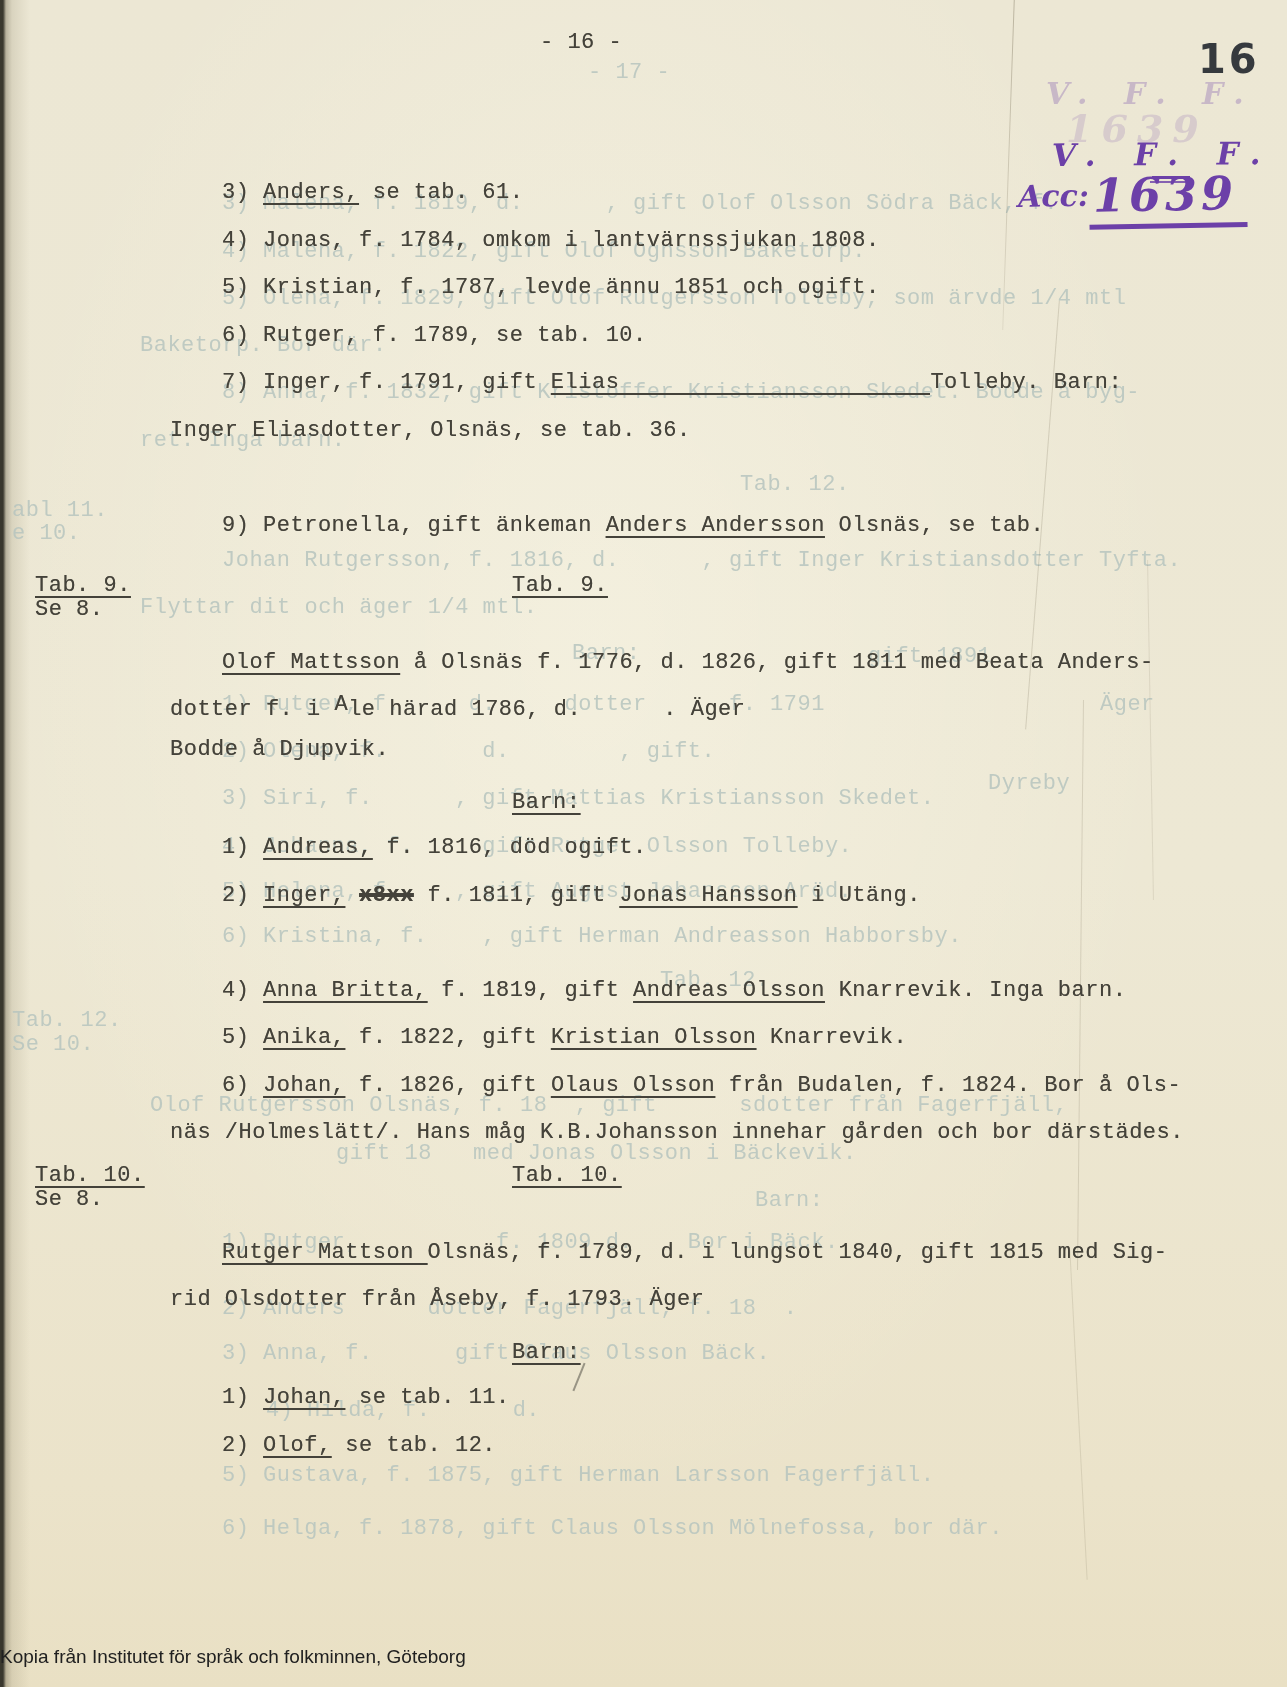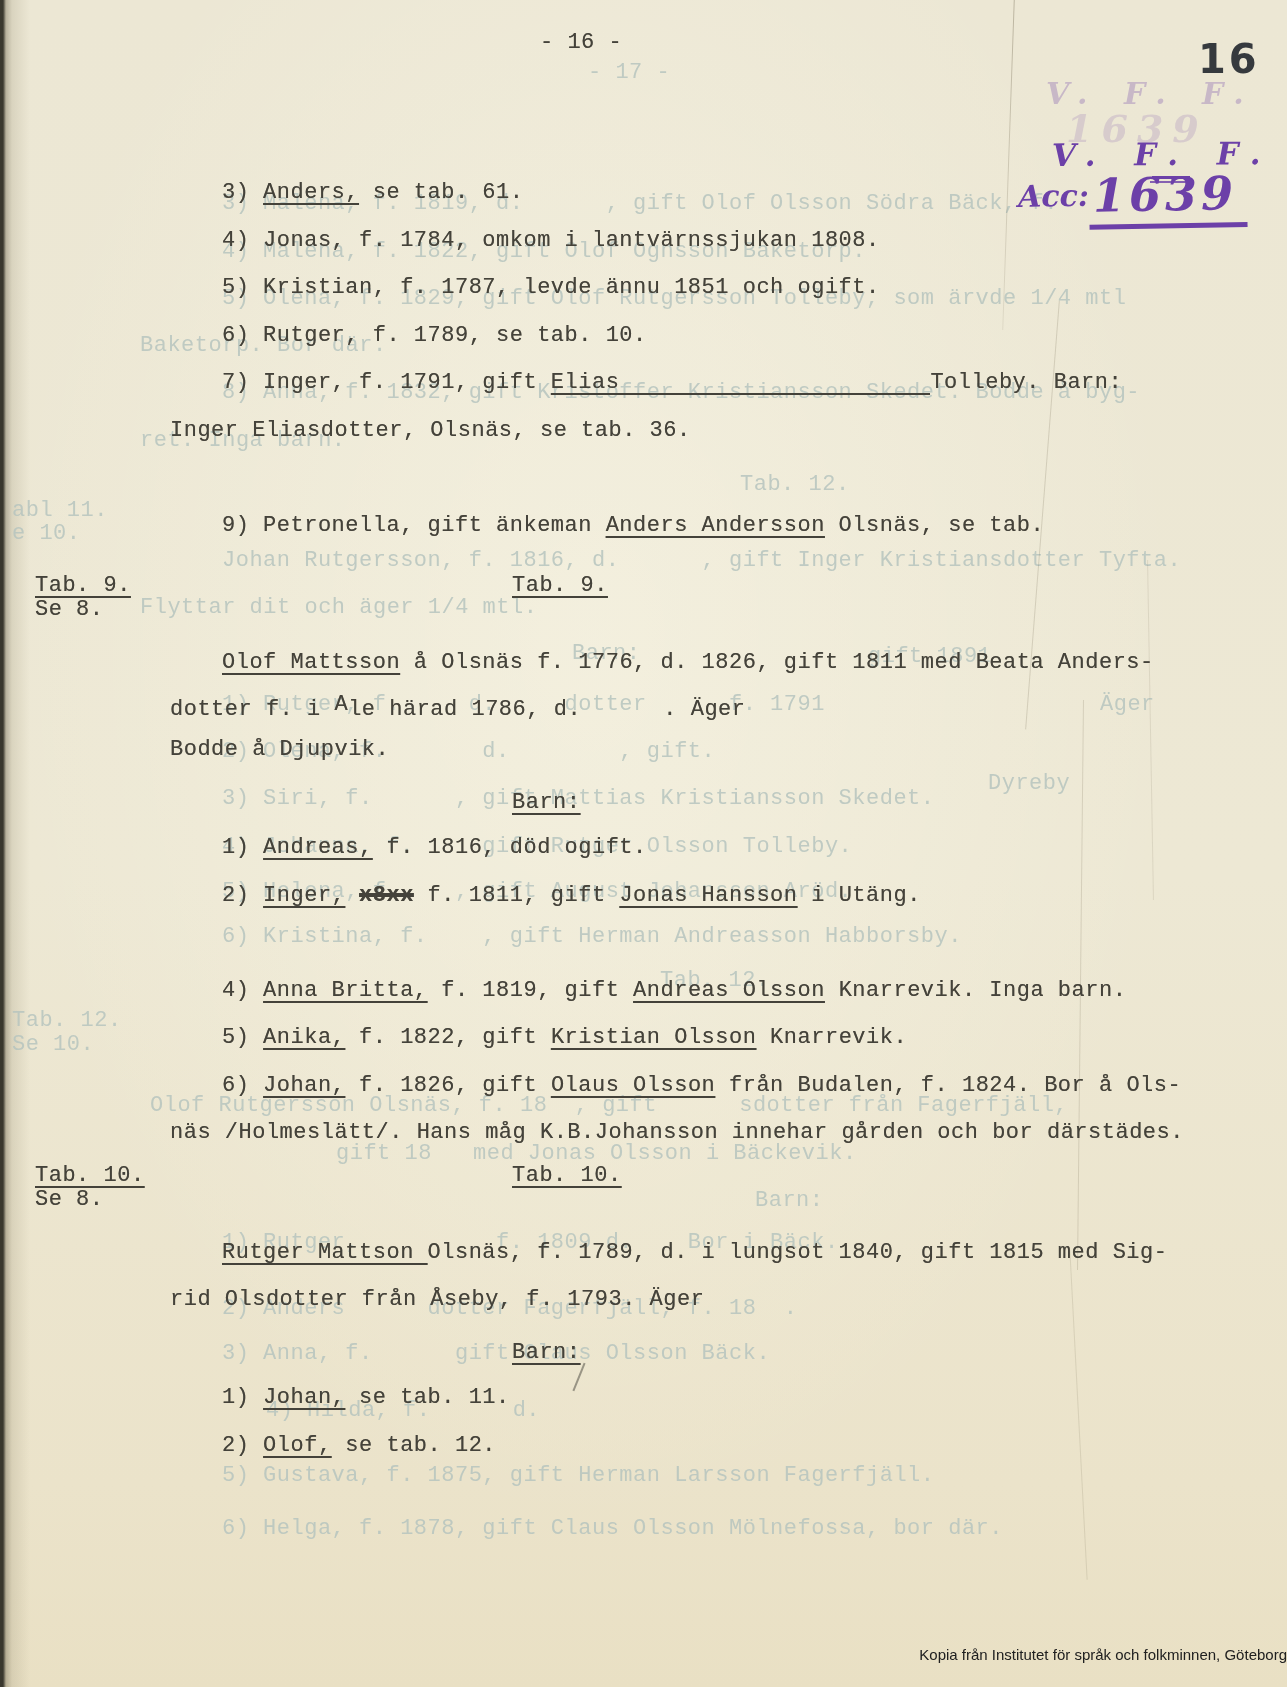--- a/index.html
+++ b/index.html
@@ -30,22 +30,22 @@
   .ghost-num{left:1066px;top:106px;font-size:38px;letter-spacing:9px;opacity:.16;filter:blur(.6px);}
   .acc{left:1018px;top:168px;transform:rotate(-1deg);}
   .acc-label{font-size:30px;vertical-align:6px;}
   .acc-num{font-size:46px;letter-spacing:4px;padding:0 10px 2px 4px;border-bottom:5px solid #6c40a8;}
   .bar{position:absolute;background:#6c40a8;z-index:4;}
   .bar1{left:1152px;top:176px;width:38px;height:3px;}
   .bar2{left:1150px;top:181px;width:42px;height:2px;opacity:.8;}
   .corner-num{position:absolute;left:1198px;top:36px;
     font-family:"DejaVu Sans","Liberation Sans",sans-serif;font-weight:bold;
     font-size:40px;color:#363a3e;letter-spacing:3px;z-index:4;}
-  .footer{position:absolute;left:0;right:0;top:1646px;text-align:right;
-    font-family:"Liberation Sans","DejaVu Sans",sans-serif;font-size:15px;color:#202020;z-index:4;}
+  .footer{position:absolute;left:0;right:0;top:1646px;text-align:left;
+    font-family:"Liberation Sans","DejaVu Sans",sans-serif;font-size:19px;color:#202020;z-index:4;}
   
   .crease{position:absolute;width:1px;z-index:2;}
   .c1{left:1008px;top:0;height:330px;transform:rotate(2deg);background:linear-gradient(180deg,rgba(115,105,82,.4),rgba(115,105,82,.12));}
   .c2{left:1042px;top:300px;height:430px;transform:rotate(4.5deg);background:rgba(115,105,82,.22);}
   .c3{left:1080px;top:700px;height:570px;transform:rotate(.6deg);background:rgba(115,105,82,.2);}
   .c4{left:1078px;top:1250px;height:330px;transform:rotate(-3deg);background:rgba(115,105,82,.16);}
   .c5{left:1150px;top:560px;height:340px;transform:rotate(-1deg);background:rgba(115,105,82,.14);}
   .mark-slash{position:absolute;left:578px;top:1362px;width:2px;height:30px;
     transform:rotate(22deg);background:rgba(70,68,60,.5);z-index:3;}
 </style>

